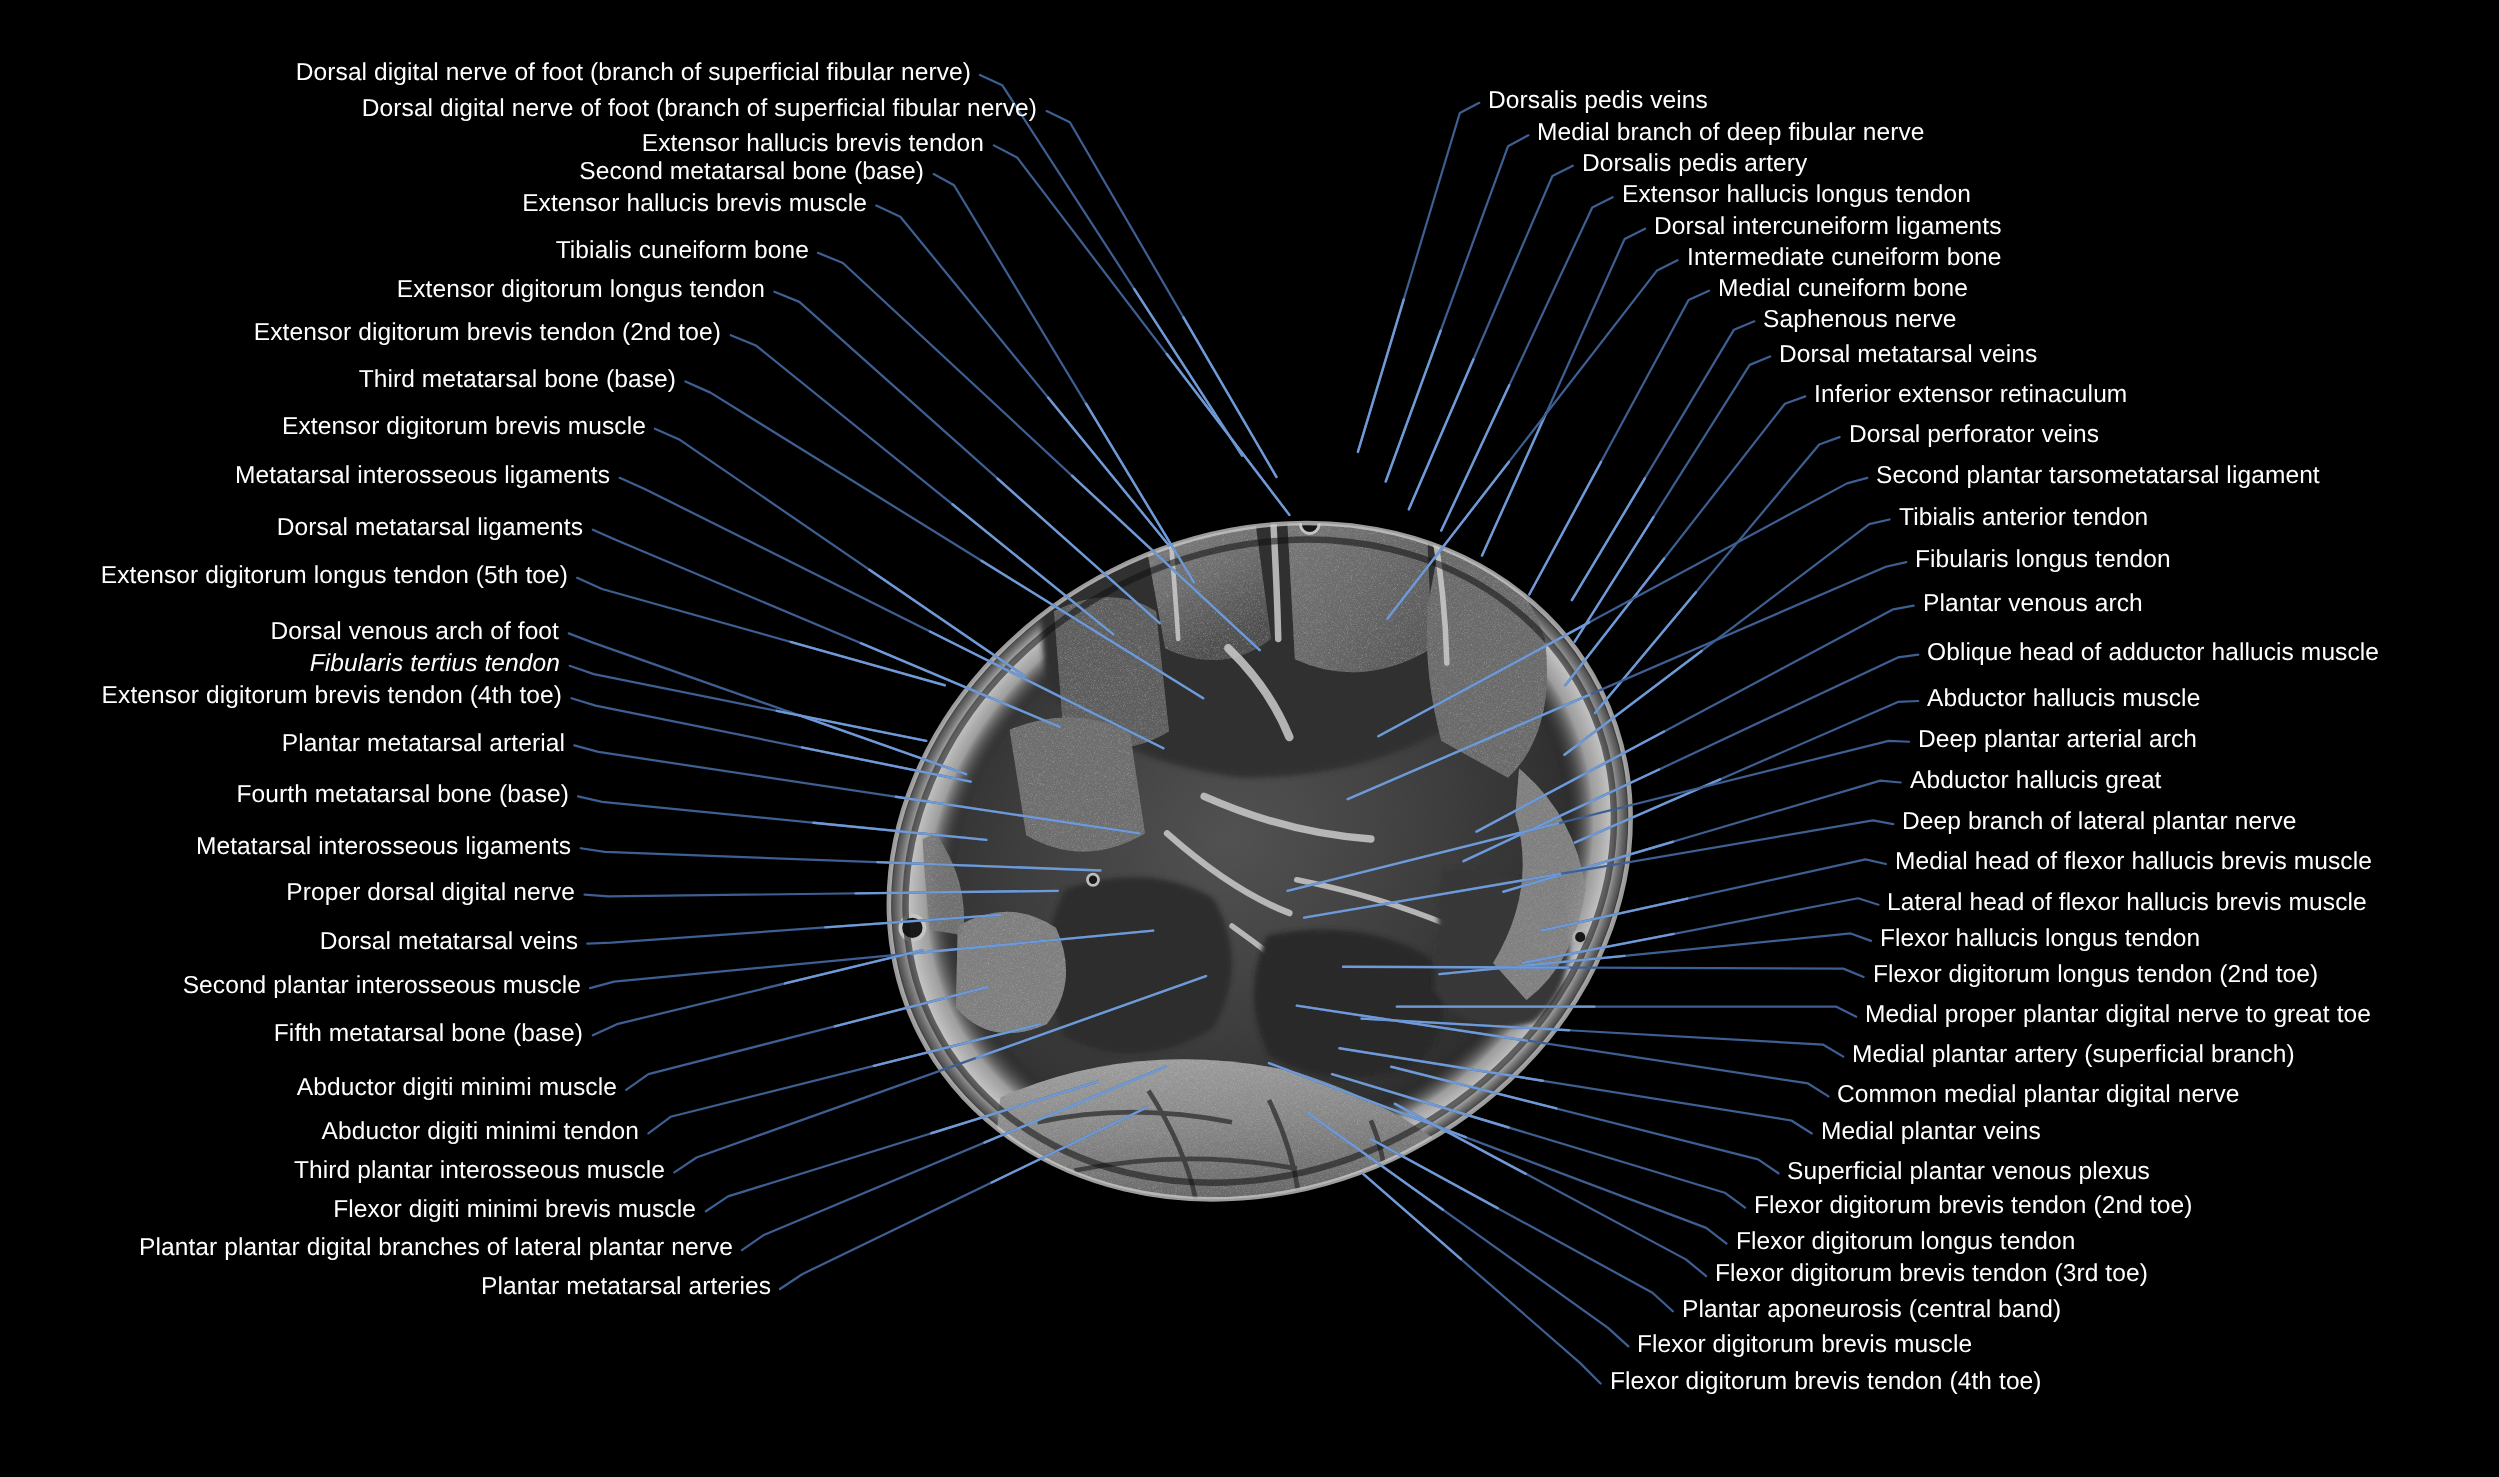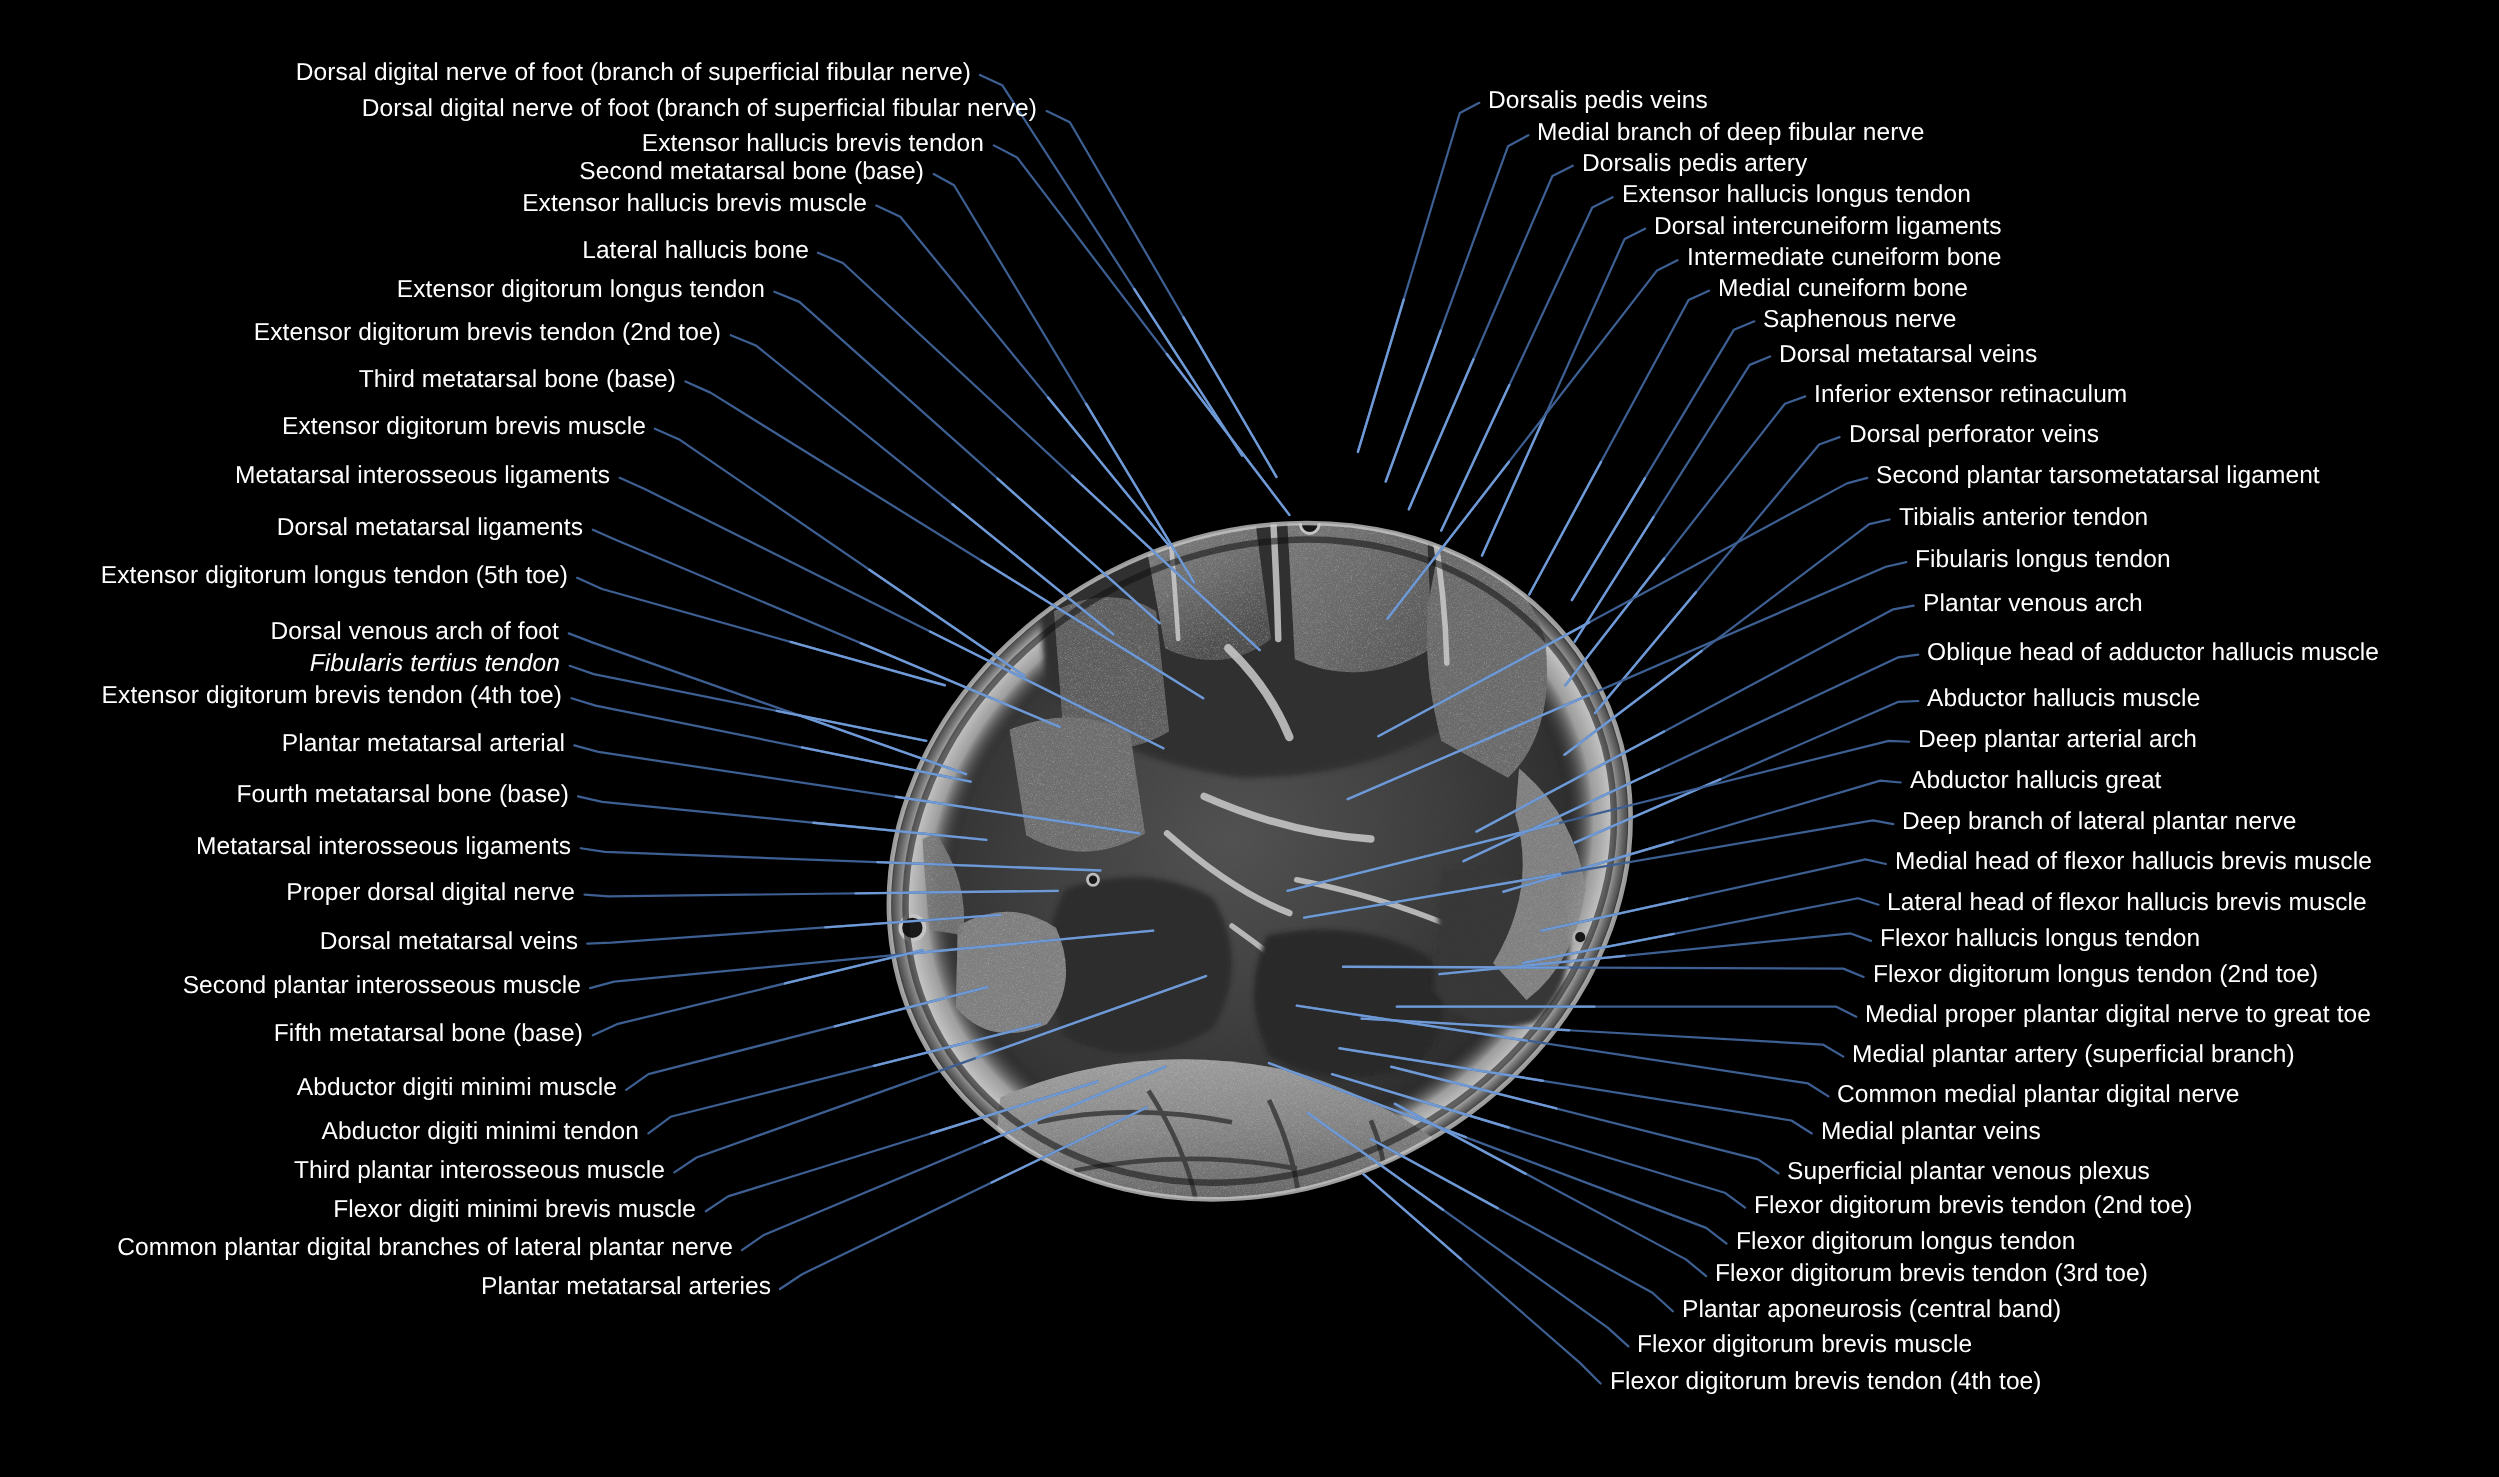--- a/index.html
+++ b/index.html
@@ -279,21 +279,21 @@
       <polyline points="1728,1494 1706,1472 1472,1268" fill="none" stroke="#3d5f92" stroke-width="2.4" stroke-linejoin="round" stroke-linecap="round"></polyline>
       <line x1="1577.3" y1="1359.8" x2="1472" y2="1268" stroke="#6f9ad6" stroke-width="2.6" stroke-linecap="round"></line>
     </svg>
 
   <div class="labels" id="labels">
       <div class="lbl left" style="left: 971px; top: 73px;">Dorsal digital nerve of foot (branch of superficial fibular nerve)</div>
       <div class="lbl left" style="left: 1037px; top: 109px;">Dorsal digital nerve of foot (branch of superficial fibular nerve)</div>
       <div class="lbl left" style="left: 984px; top: 144px;">Extensor hallucis brevis tendon</div>
       <div class="lbl left" style="left: 924px; top: 172px;">Second metatarsal bone (base)</div>
       <div class="lbl left" style="left: 867px; top: 204px; text-align: center;">Extensor hallucis brevis muscle</div>
-      <div class="lbl left" style="left: 809px; top: 251px;">Lateral hallucis bone</div>
+      <div class="lbl left" style="left: 809px; top: 251px;">Tibialis cuneiform bone</div>
       <div class="lbl left" style="left: 765px; top: 290px;">Extensor digitorum longus tendon</div>
       <div class="lbl left" style="left: 721px; top: 333px;">Extensor digitorum brevis tendon (2nd toe)</div>
       <div class="lbl left" style="left: 676px; top: 380px;">Third metatarsal bone (base)</div>
       <div class="lbl left" style="left: 646px; top: 427px;">Extensor digitorum brevis muscle</div>
       <div class="lbl left" style="left: 610px; top: 476px;">Metatarsal interosseous ligaments</div>
       <div class="lbl left" style="left: 583px; top: 528px;">Dorsal metatarsal ligaments</div>
       <div class="lbl left" style="left: 568px; top: 576px;">Extensor digitorum longus tendon (5th toe)</div>
       <div class="lbl left" style="left: 559px; top: 632px;">Dorsal venous arch of foot</div>
       <div class="lbl left" style="left: 560px; top: 664px; font-style: italic;">Fibularis tertius tendon</div>
       <div class="lbl left" style="left: 562px; top: 696px;">Extensor digitorum brevis tendon (4th toe)</div>
@@ -301,21 +301,21 @@
       <div class="lbl left" style="left: 569px; top: 795px;">Fourth metatarsal bone (base)</div>
       <div class="lbl left" style="left: 571px; top: 847px;">Metatarsal interosseous ligaments</div>
       <div class="lbl left" style="left: 575px; top: 893px;">Proper dorsal digital nerve</div>
       <div class="lbl left" style="left: 578px; top: 942px;">Dorsal metatarsal veins</div>
       <div class="lbl left" style="left: 581px; top: 986px;">Second plantar interosseous muscle</div>
       <div class="lbl left" style="left: 583px; top: 1034px;">Fifth metatarsal bone (base)</div>
       <div class="lbl left" style="left: 617px; top: 1088px;">Abductor digiti minimi muscle</div>
       <div class="lbl left" style="left: 639px; top: 1132px;">Abductor digiti minimi tendon</div>
       <div class="lbl left" style="left: 665px; top: 1171px;">Third plantar interosseous muscle</div>
       <div class="lbl left" style="left: 696px; top: 1210px;">Flexor digiti minimi brevis muscle</div>
-      <div class="lbl left" style="left: 733px; top: 1248px;">Common plantar digital branches of lateral plantar nerve</div>
+      <div class="lbl left" style="left: 733px; top: 1248px;">Plantar plantar digital branches of lateral plantar nerve</div>
       <div class="lbl left" style="left: 771px; top: 1287px;">Plantar metatarsal arteries</div>
       <div class="lbl right" style="left: 1488px; top: 101px;">Dorsalis pedis veins</div>
       <div class="lbl right" style="left: 1537px; top: 133px;">Medial branch of deep fibular nerve</div>
       <div class="lbl right" style="left: 1582px; top: 164px;">Dorsalis pedis artery</div>
       <div class="lbl right" style="left: 1622px; top: 195px;">Extensor hallucis longus tendon</div>
       <div class="lbl right" style="left: 1654px; top: 227px;">Dorsal intercuneiform ligaments</div>
       <div class="lbl right" style="left: 1687px; top: 258px;">Intermediate cuneiform bone</div>
       <div class="lbl right" style="left: 1718px; top: 289px;">Medial cuneiform bone</div>
       <div class="lbl right" style="left: 1763px; top: 320px;">Saphenous nerve</div>
       <div class="lbl right" style="left: 1779px; top: 355px;">Dorsal metatarsal veins</div>

